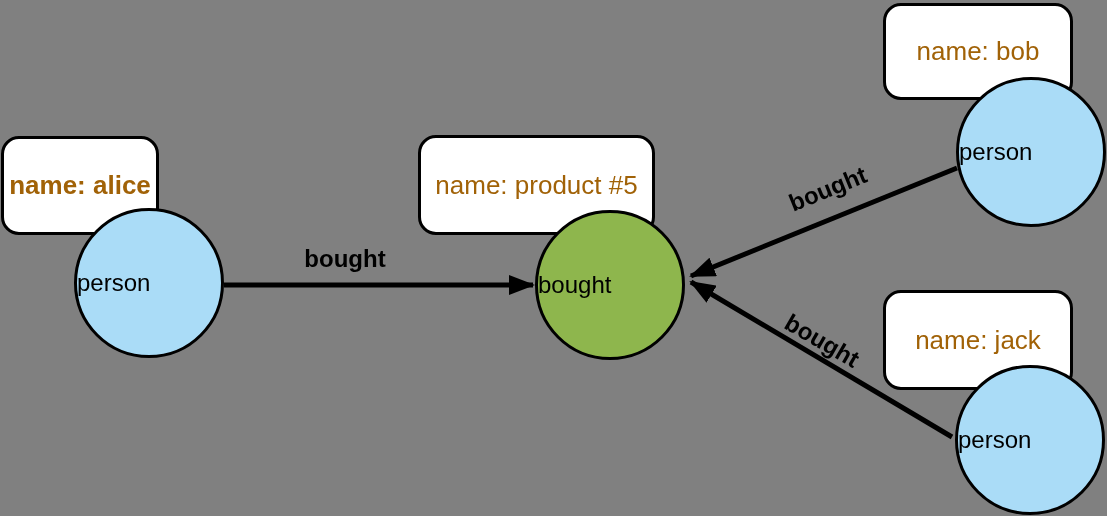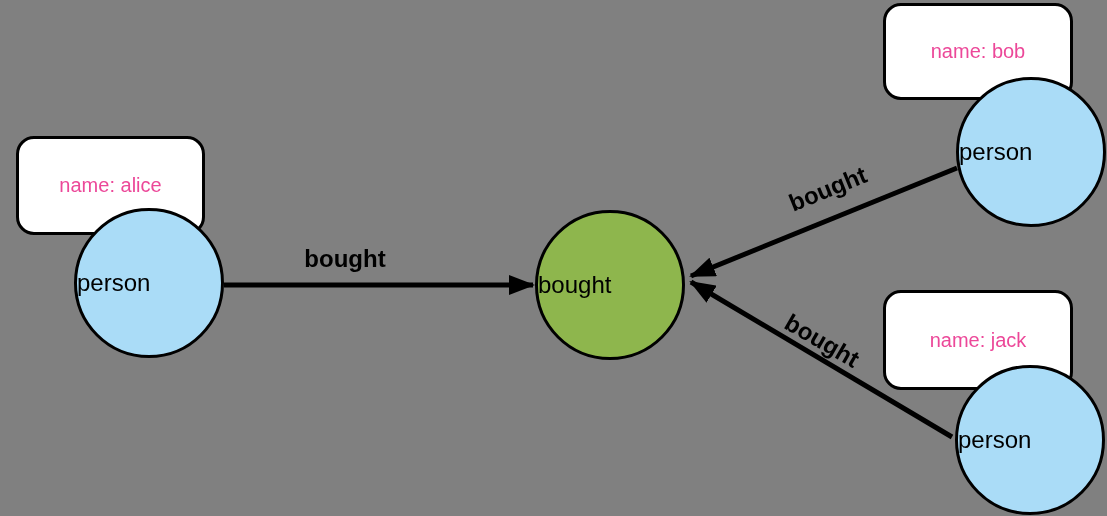--- a/index.html
+++ b/index.html
@@ -18,26 +18,26 @@
   
   .prop-box {
     position: absolute;
     box-sizing: border-box;
     background: #ffffff;
     border: 3px solid #000000;
     border-radius: 18px;
     display: flex;
     align-items: center;
     justify-content: center;
-    font-size: 20px;
-    color: #ec4899;
+    font-size: 26px;
+    color: #a16207;
     z-index: 1;
     white-space: nowrap;
   }
-  #box-alice   { left: 16px;   top: 136px; width: 189px; height: 99px; }
+  #box-alice   { left: 1px;   top: 136px; width: 158px; height: 99px; font-weight: bold; }
   #box-product { left: 418px; top: 135px; width: 237px; height: 100px; }
   #box-bob     { left: 883px; top: 3px;   width: 190px; height: 97px; }
   #box-jack    { left: 883px; top: 290px; width: 190px; height: 100px; }
 
   
   .edges-svg {
     position: absolute;
     left: 0; top: 0;
     z-index: 2;
   }
@@ -75,20 +75,23 @@
   #elabel-jack  { left: 822px; top: 341px; transform: translate(-50%,-50%) rotate(30deg); }
 </style>
 </head>
 <body>
 
 <div class="canvas" style="background-color: rgb(128, 128, 128);">
 
   <div class="prop-box" id="box-alice" style="background-color: rgb(255, 255, 255);">
     <span>name: alice</span>
   </div>
+  <div class="prop-box" id="box-product" style="background-color: rgb(255, 255, 255);">
+    <span>name: product #5</span>
+  </div>
   <div class="prop-box" id="box-bob" style="background-color: rgb(255, 255, 255);">
     <span>name: bob</span>
   </div>
   <div class="prop-box" id="box-jack" style="background-color: rgb(255, 255, 255);">
     <span>name: jack</span>
   </div>
 
   <svg class="edges-svg" width="1107" height="516" viewBox="0 0 1107 516">
     <defs>
       <marker id="arrowhead" markerUnits="userSpaceOnUse" markerWidth="26" markerHeight="20" refX="24" refY="10" orient="auto">

